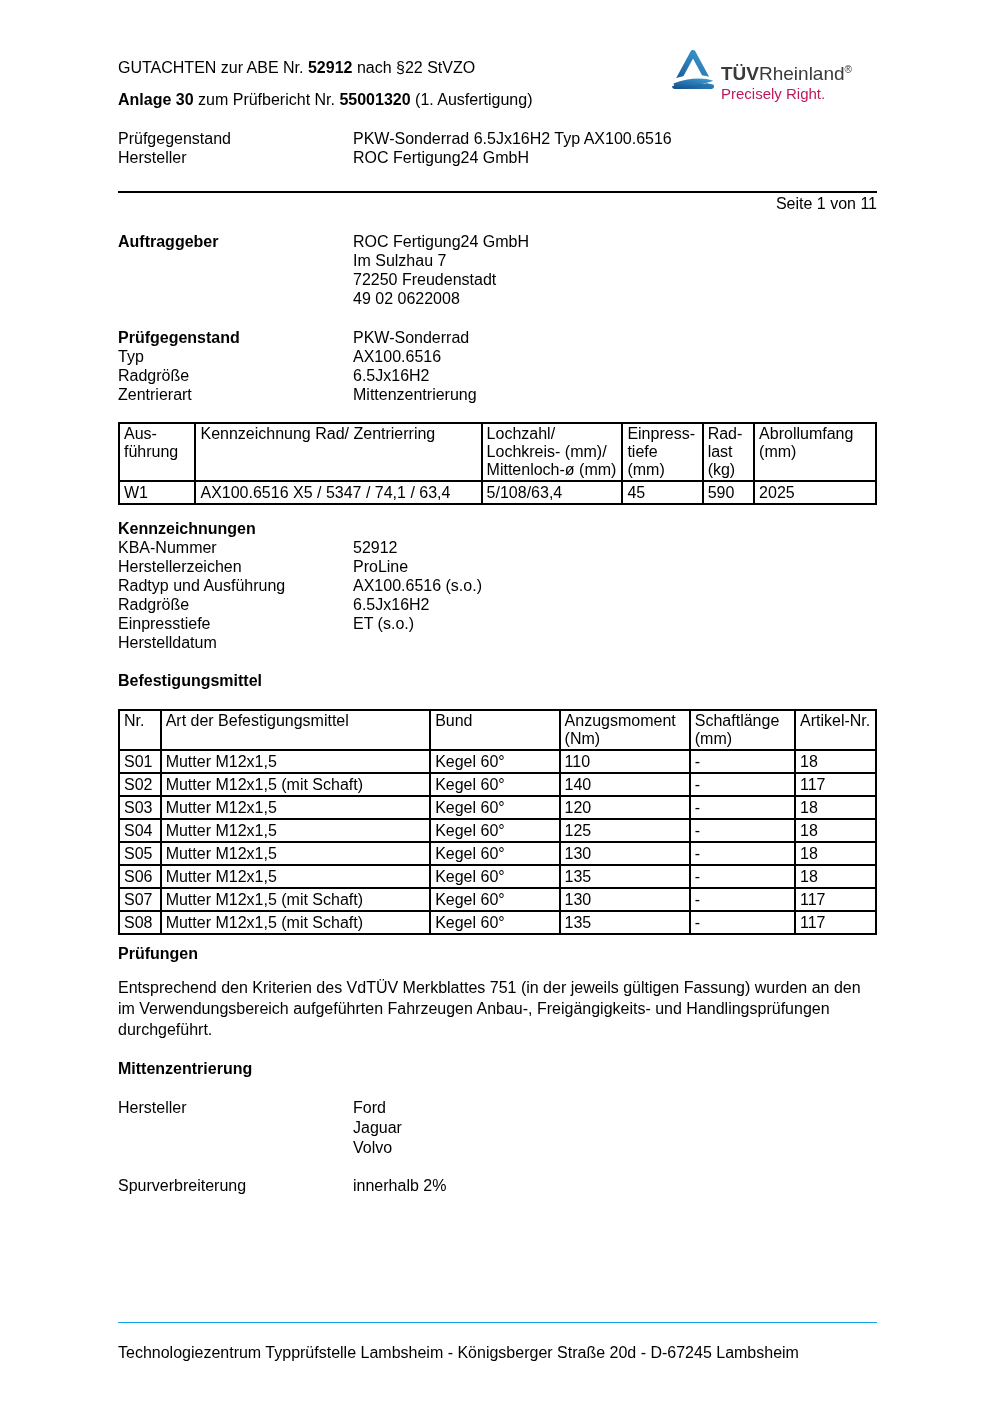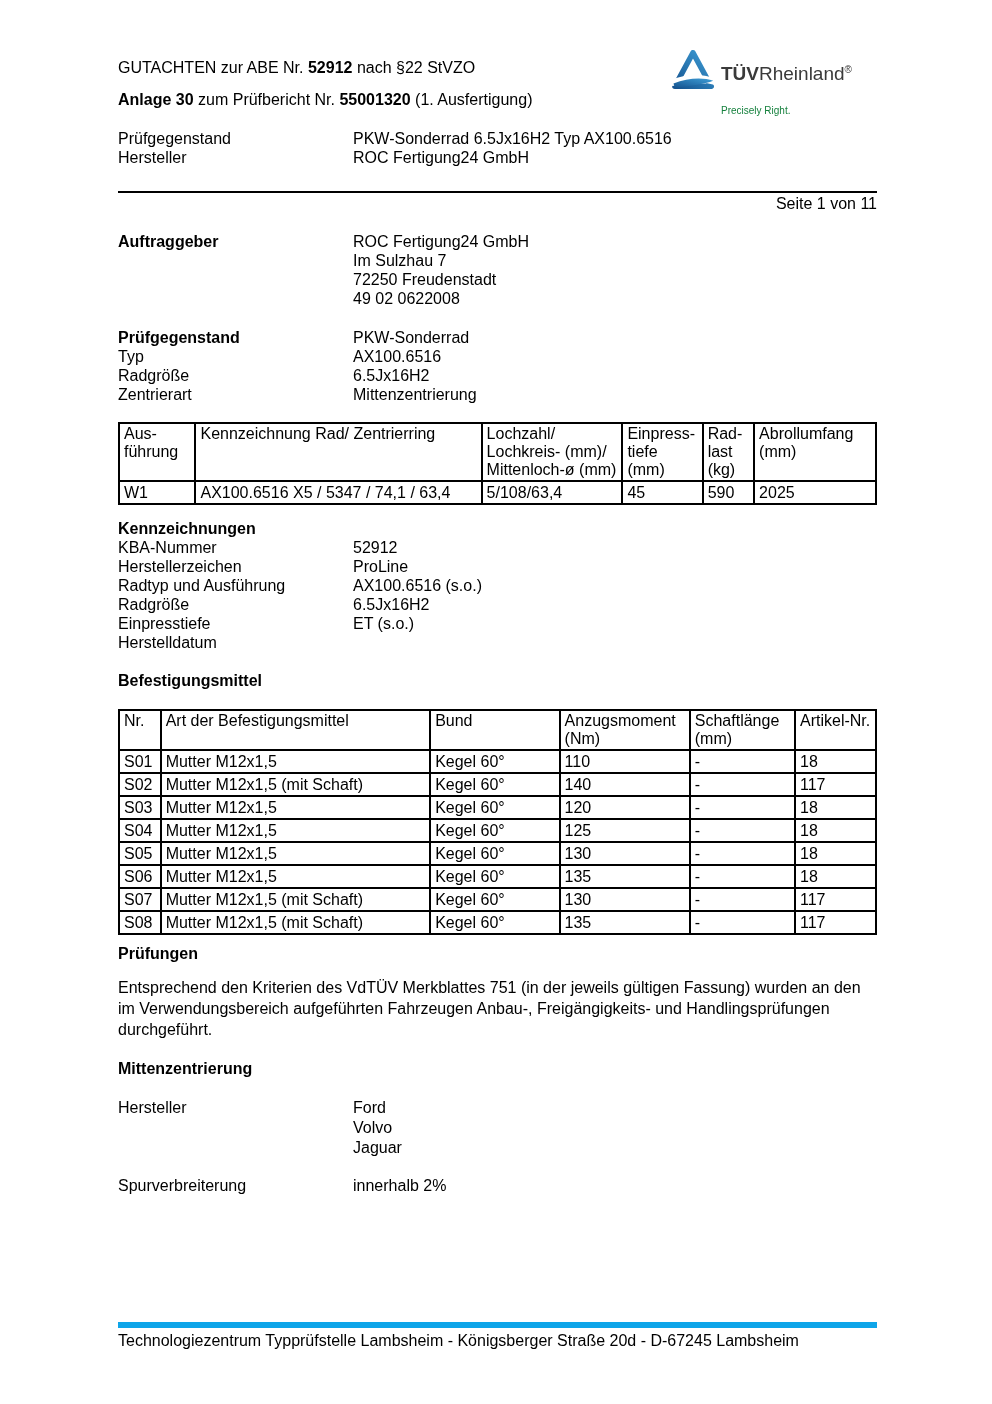--- a/index.html
+++ b/index.html
@@ -37,24 +37,24 @@
   .tests-heading { margin-top:9px; }
   .tests-par { margin-top:14px; line-height:21px; max-width:762px; }
   .usage-heading { margin-top:19px; }
   .usage-manufacturers { margin-top:20px; }
   .usage-manufacturers .v div { line-height:20px; }
   .usage-track { margin-top:18px; }
   .logo { position:absolute; left:672px; top:50px; display:flex; align-items:flex-start; }
   .logo-text { margin-left:7px; }
   .logo-wordmark { font-size:19px; line-height:22px; margin-top:9px; color:#3a3a3a; letter-spacing:0; white-space:nowrap; }
   .logo-reg { font-size:10px; vertical-align:super; }
-  .logo-tagline { font-size:10px; line-height:15px; color:#15803d; margin-top:18px; }
+  .logo-tagline { font-size:15px; line-height:15px; color:#be185d; margin-top:1px; }
   .footer {
     position:absolute; left:118px; right:115px; top:1322px;
-    border-top:6px solid #0ea5e9; padding-top:3px;
+    border-top:1px solid #0ea5e9; padding-top:20px;
   }
 </style>
 </head>
 <body>
 
 <div class="page">
 
   <div class="logo">
     <svg width="42" height="46" viewBox="0 0 60 66">
       <defs>
@@ -278,22 +278,22 @@
     </table>
 
     <div class="b tests-heading">Prüfungen</div>
     <div class="tests-par">Entsprechend den Kriterien des VdTÜV Merkblattes 751 (in der jeweils gültigen Fassung) wurden an den im Verwendungsbereich aufgeführten Fahrzeugen Anbau-, Freigängigkeits- und Handlingsprüfungen durchgeführt.</div>
 
     <div class="b usage-heading">Mittenzentrierung</div>
     <div class="kv usage-manufacturers">
       <div class="k">Hersteller</div>
       <div class="v">
         <div>Ford</div>
+        <div>Jaguar</div>
         <div>Volvo</div>
-        <div>Jaguar</div>
       </div>
     </div>
     <div class="kv usage-track">
       <div class="k">Spurverbreiterung</div>
       <div class="v">innerhalb 2%</div>
     </div>
 
   </div>
 
   <div class="footer">

